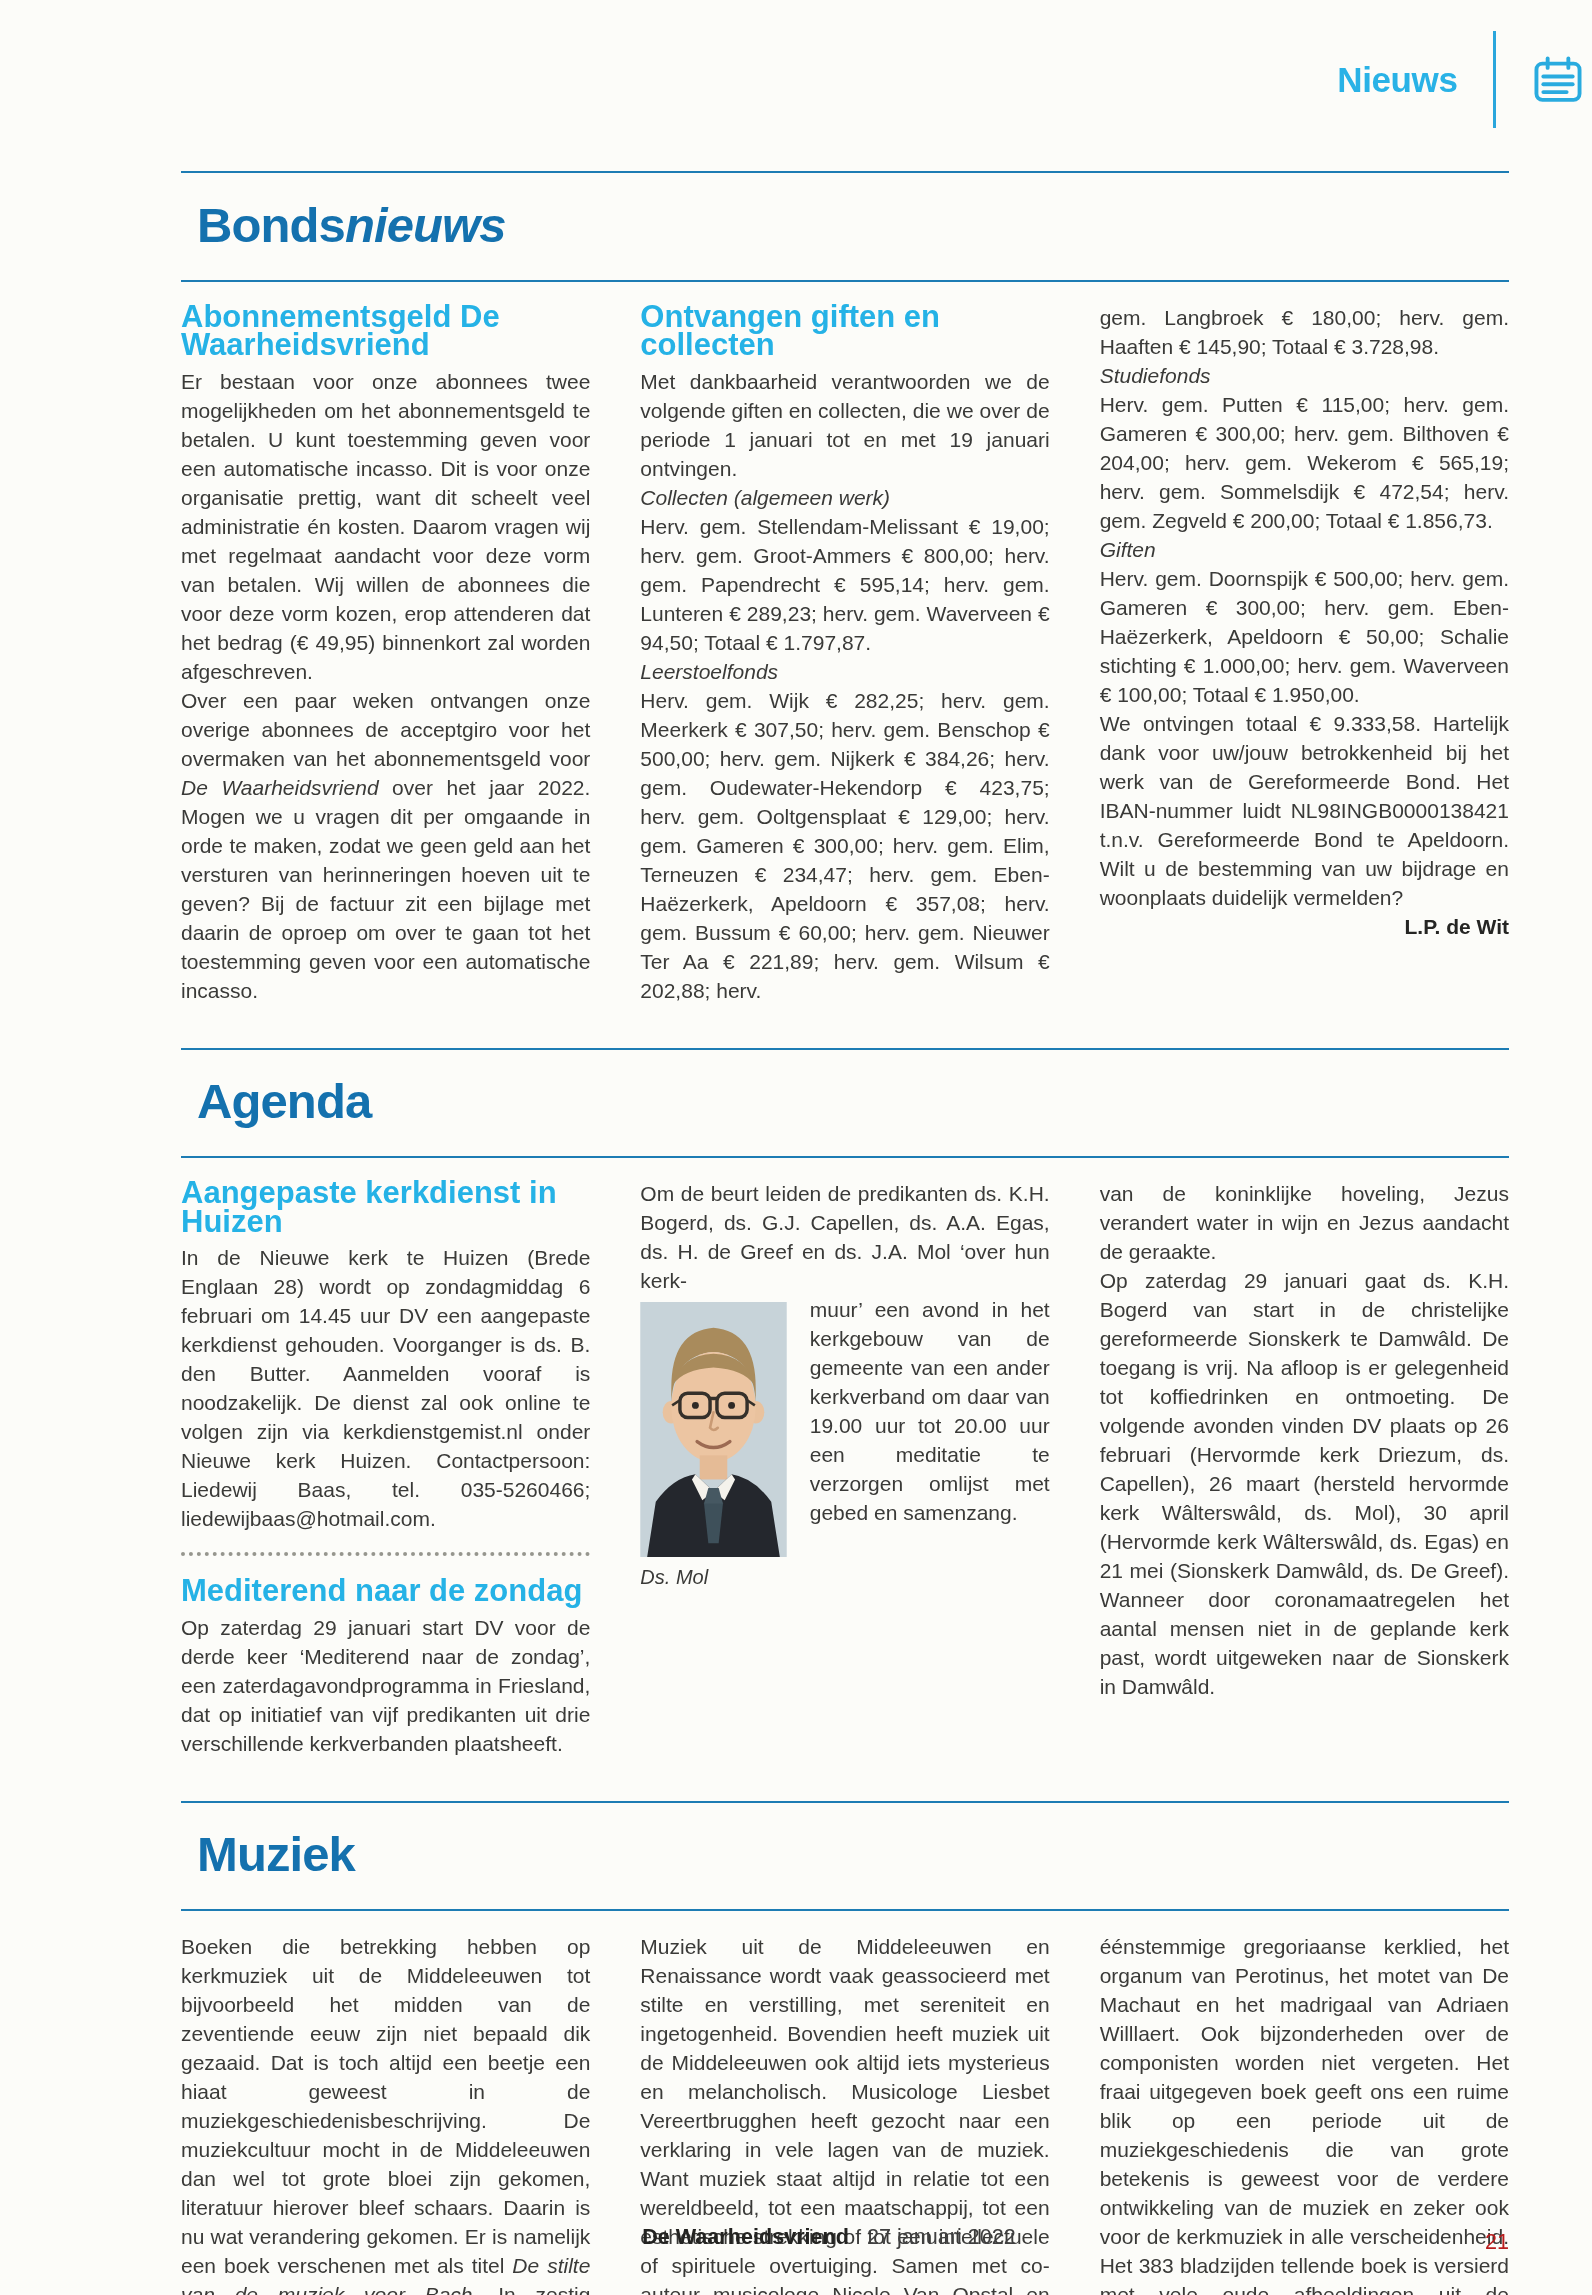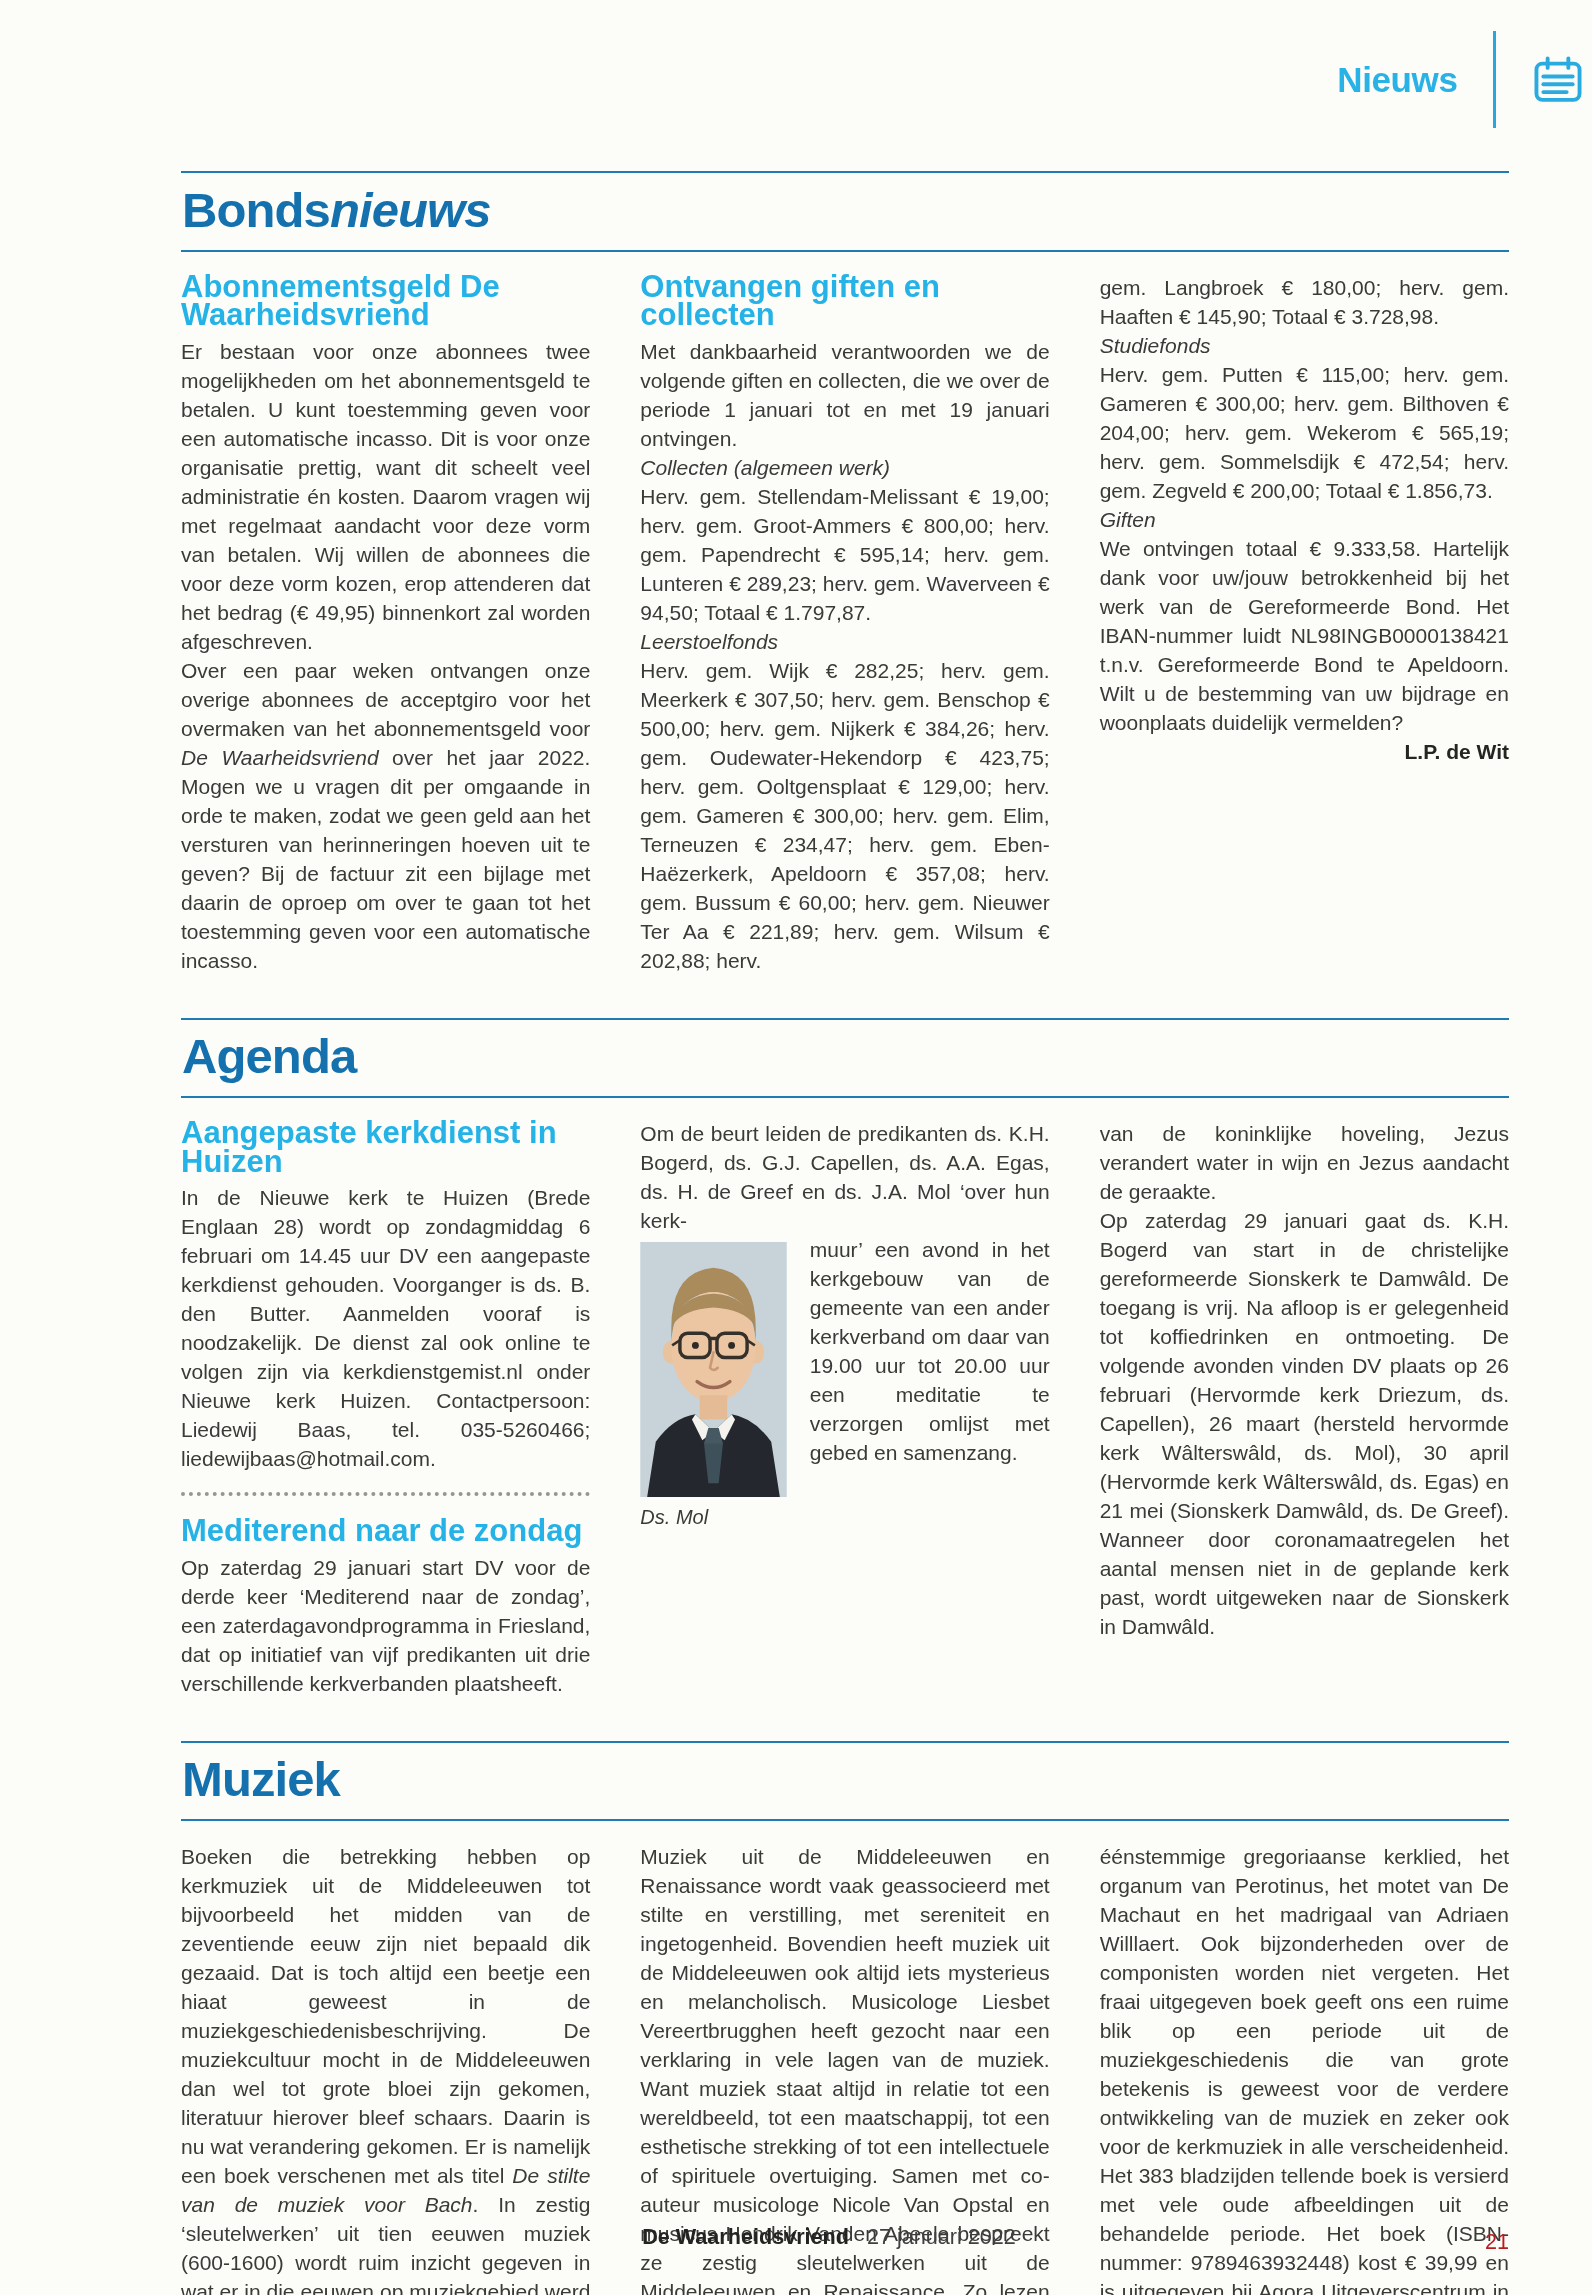--- a/index.html
+++ b/index.html
@@ -16,21 +16,21 @@
   .header-title { font-size:35px; font-weight:bold; color:#29b2e6; letter-spacing:-0.4px; }
   .header-divider { width:3.5px; height:97px; background:#2aa6dc; }
   .calendar-icon-box { width:54px; height:52px; display:flex; align-items:center; justify-content:center; }
   
   .content { margin:0 115px 0 149px; }
   .section { margin-top:43px; }
   .sec-head {
     border-top:2.6px solid #1d7cb4; border-bottom:2.6px solid #1d7cb4;
     padding:8.6px 0 12px 0;
   }
-  .sec-title { margin:1px; font-size:49px; line-height:54px; color:#1471ae; letter-spacing:-0.9px; }
+  .sec-title { margin:16px; font-size:49px; line-height:54px; color:#1471ae; letter-spacing:-0.9px; }
   .tp-bold { font-weight:bold; }
   .tp-bolditalic { font-weight:bold; font-style:italic; }
   
   .columns { display:flex; gap:50px; margin-top:21px; }
   .col { flex:1 1 0; min-width:0; }
   .subhead {
     margin:0 0 7px 0; font-size:31px; line-height:28.5px;
     font-weight:bold; color:#25b2e6;
   }
   .body-p { margin:0; font-size:21px; line-height:29px; text-align:justify; }
@@ -90,20 +90,21 @@
             <p class="body-p"><em>Collecten (algemeen werk)</em></p>
             <p class="body-p">Herv. gem. Stellendam-Melissant € 19,00; herv. gem. Groot-Ammers € 800,00; herv. gem. Papendrecht € 595,14; herv. gem. Lunteren € 289,23; herv. gem. Waverveen € 94,50; Totaal € 1.797,87.</p>
             <p class="body-p"><em>Leerstoelfonds</em></p>
             <p class="body-p">Herv. gem. Wijk € 282,25; herv. gem. Meerkerk € 307,50; herv. gem. Benschop € 500,00; herv. gem. Nijkerk € 384,26; herv. gem. Oudewater-Hekendorp € 423,75; herv. gem. Ooltgensplaat € 129,00; herv. gem. Gameren € 300,00; herv. gem. Elim, Terneuzen € 234,47; herv. gem. Eben-Haëzerkerk, Apeldoorn € 357,08; herv. gem. Bussum € 60,00; herv. gem. Nieuwer Ter Aa € 221,89; herv. gem. Wilsum € 202,88; herv.</p>
           </div>
           <div class="col">
             <p class="body-p">gem. Langbroek € 180,00; herv. gem. Haaften € 145,90; Totaal € 3.728,98.</p>
             <p class="body-p"><em>Studiefonds</em></p>
             <p class="body-p">Herv. gem. Putten € 115,00; herv. gem. Gameren € 300,00; herv. gem. Bilthoven € 204,00; herv. gem. Wekerom € 565,19; herv. gem. Sommelsdijk € 472,54; herv. gem. Zegveld € 200,00; Totaal € 1.856,73.</p>
             <p class="body-p"><em>Giften</em></p>
+            <p class="body-p">Herv. gem. Doornspijk € 500,00; herv. gem. Gameren € 300,00; herv. gem. Eben-Haëzerkerk, Apeldoorn € 50,00; Schalie stichting € 1.000,00; herv. gem. Waverveen € 100,00; Totaal € 1.950,00.</p>
             <p class="body-p">We ontvingen totaal € 9.333,58. Hartelijk dank voor uw/jouw betrokkenheid bij het werk van de Gereformeerde Bond. Het IBAN-nummer luidt NL98INGB0000138421 t.n.v. Gereformeerde Bond te Apeldoorn. Wilt u de bestemming van uw bijdrage en woonplaats duidelijk vermelden?</p>
             <p class="sig">L.P. de Wit</p>
           </div>
         </div>
     </section>
 
     <section class="section">
       <div class="sec-head">
         <h2 class="sec-title"><span class="tp-bold">Agenda</span></h2>
       </div>

